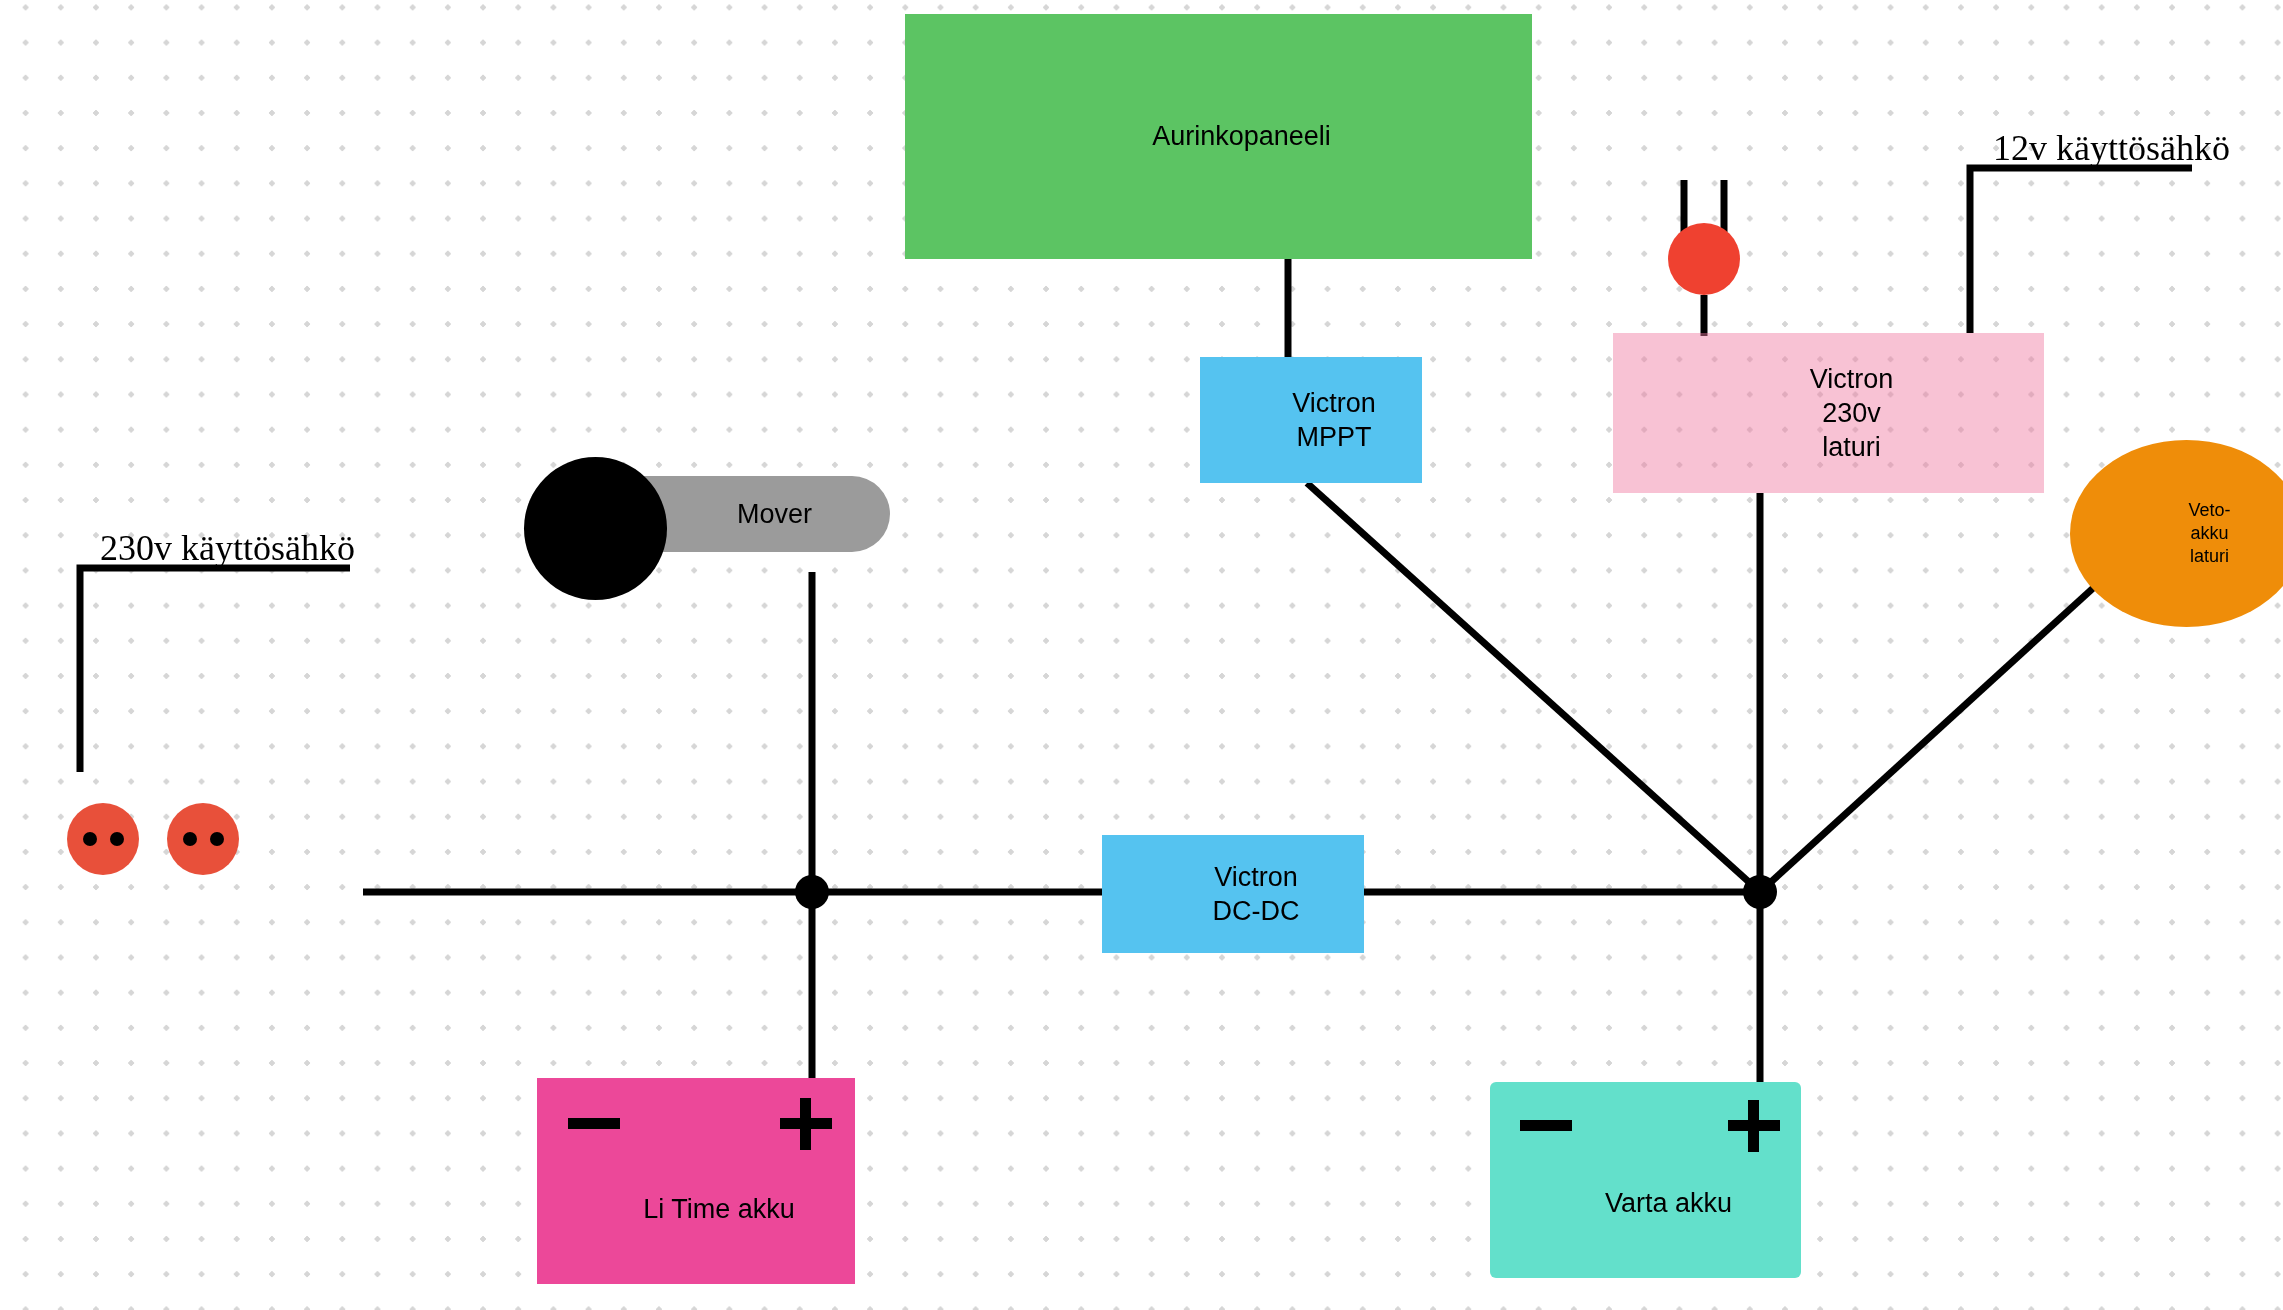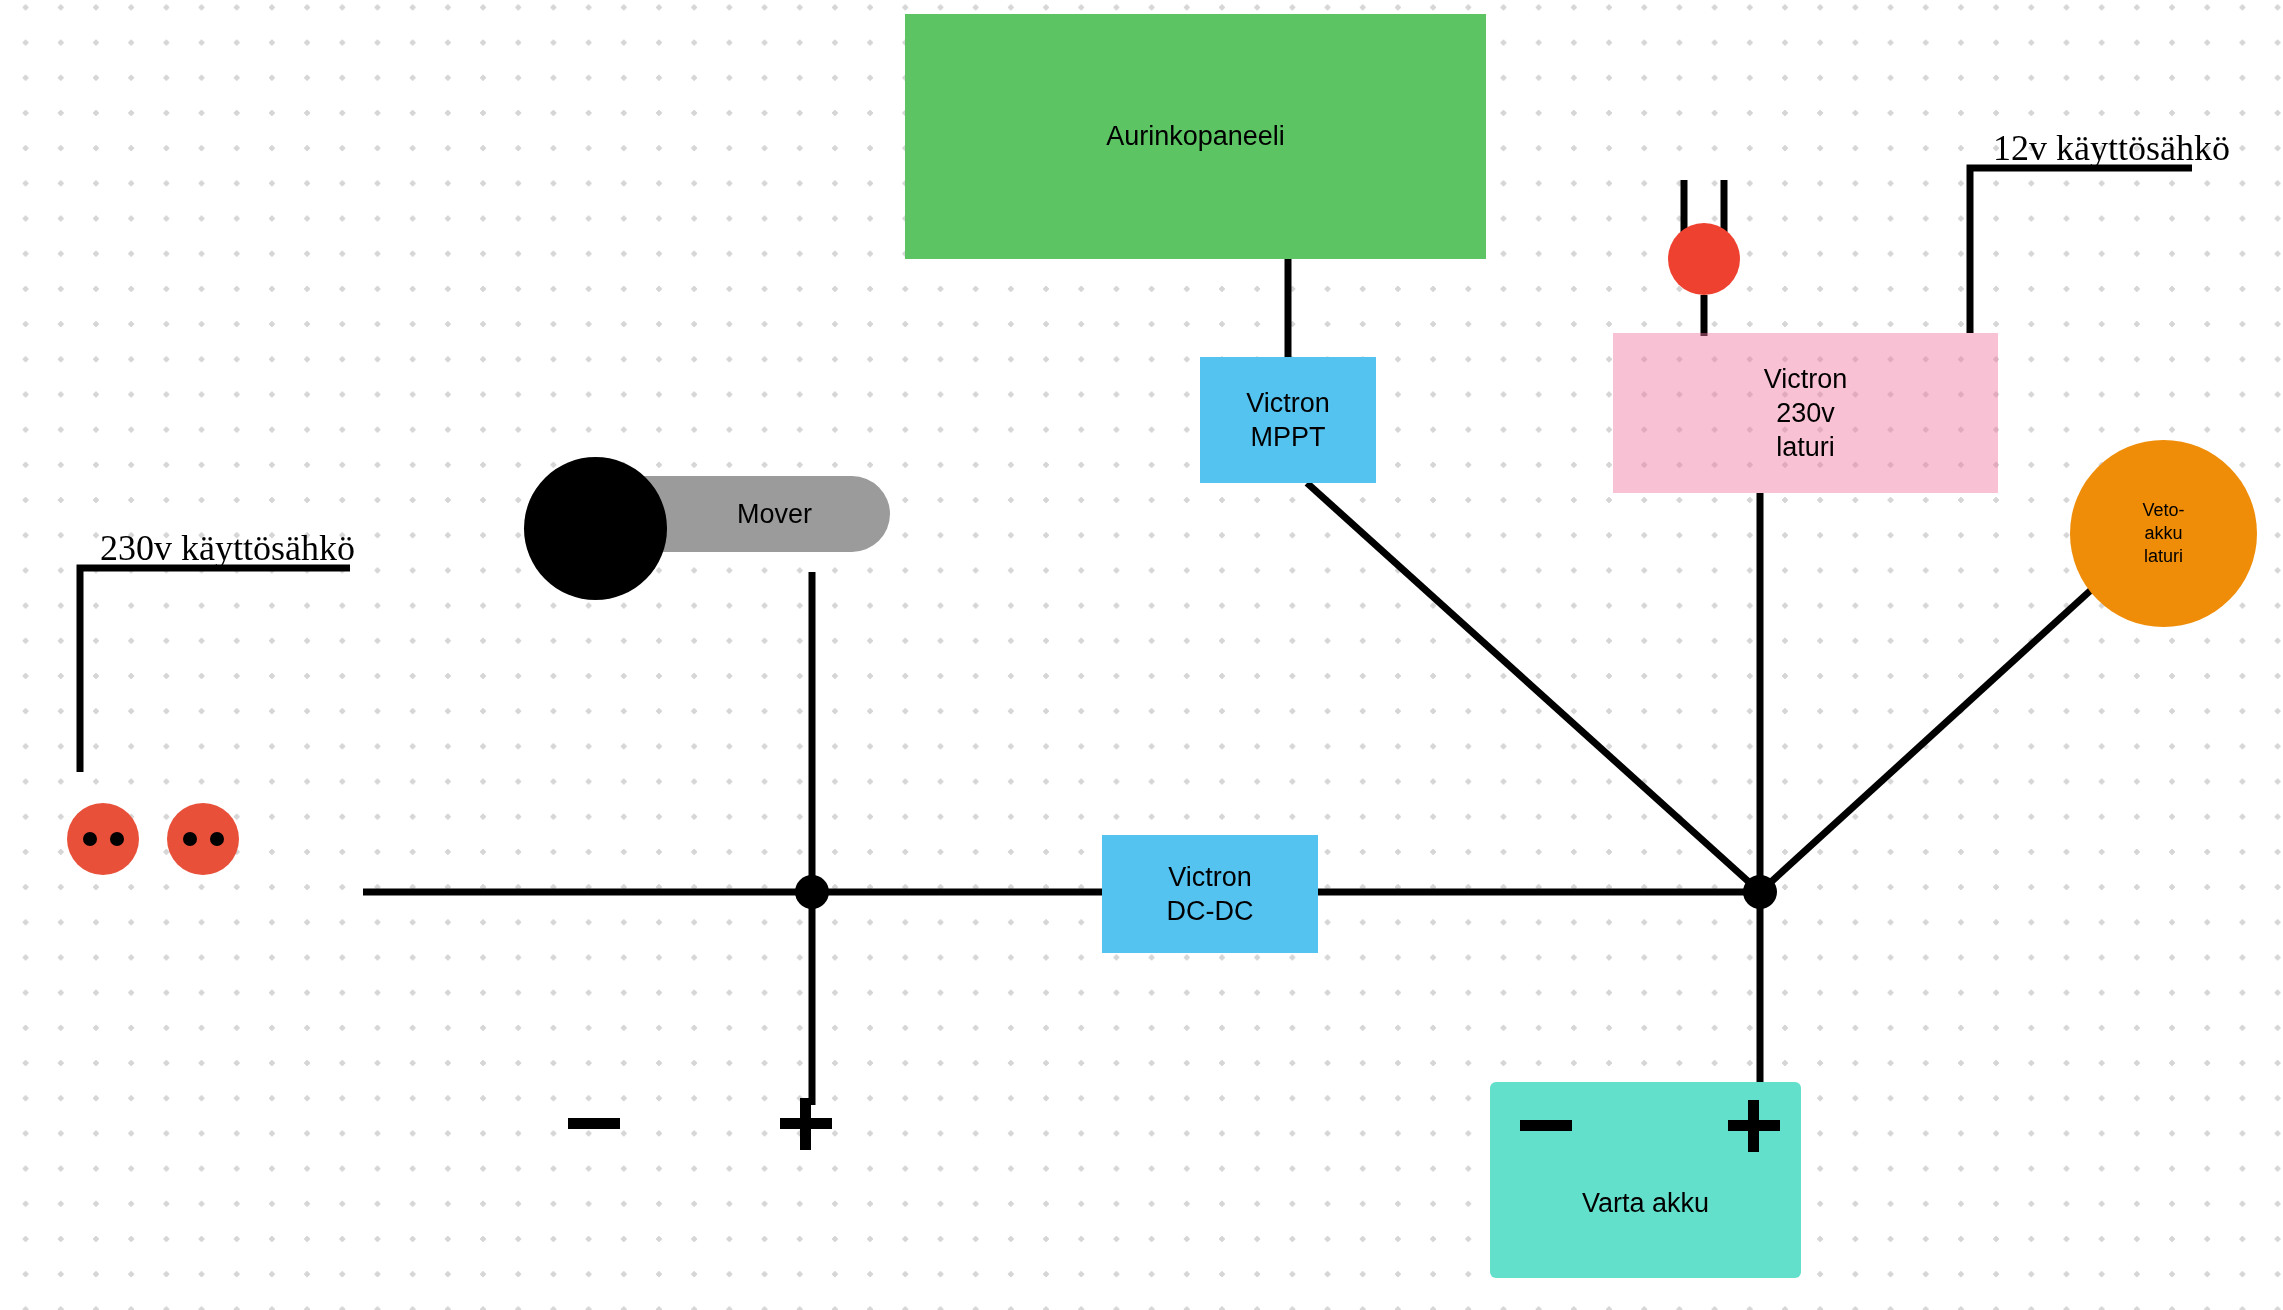--- a/index.html
+++ b/index.html
@@ -32,20 +32,21 @@
     position: absolute;
     border-radius: 0;
     display: flex;
     align-items: center;
     justify-content: center;
     text-align: center;
     color: #000000;
     line-height: 1.26;
     font-size: 27px;
     font-weight: 400;
+    padding-left: 46px;
   }
   .label-text {
     position: absolute;
     color: #000000;
     font-size: 36px;
     white-space: nowrap;
     font-family: Liberation Serif, serif;
   }
 
   
@@ -240,20 +241,23 @@
   <div class="socket" id="socket-b">
     <span class="pin"></span>
     <span class="pin"></span>
   </div>
 
   <div class="node" id="mover">
     <span class="node-text">Mover</span>
   </div>
   <div id="mover-wheel"></div>
 
+  <div class="node" id="li-battery">
+    <span class="node-text">Li Time akku</span>
+  </div>
   <div class="terminal term-minus" style="left:568px; top:1118px;"></div>
   <div class="terminal term-plus-h" style="left:780px; top:1118px;"></div>
   <div class="terminal term-plus-v" style="left:800px; top:1098px;"></div>
 
   <div class="node" id="varta-battery">
     <span class="node-text">Varta akku</span>
   </div>
   <div class="terminal term-minus" style="left:1520px; top:1120px;"></div>
   <div class="terminal term-plus-h" style="left:1728px; top:1120px;"></div>
   <div class="terminal term-plus-v" style="left:1748px; top:1100px;"></div>

